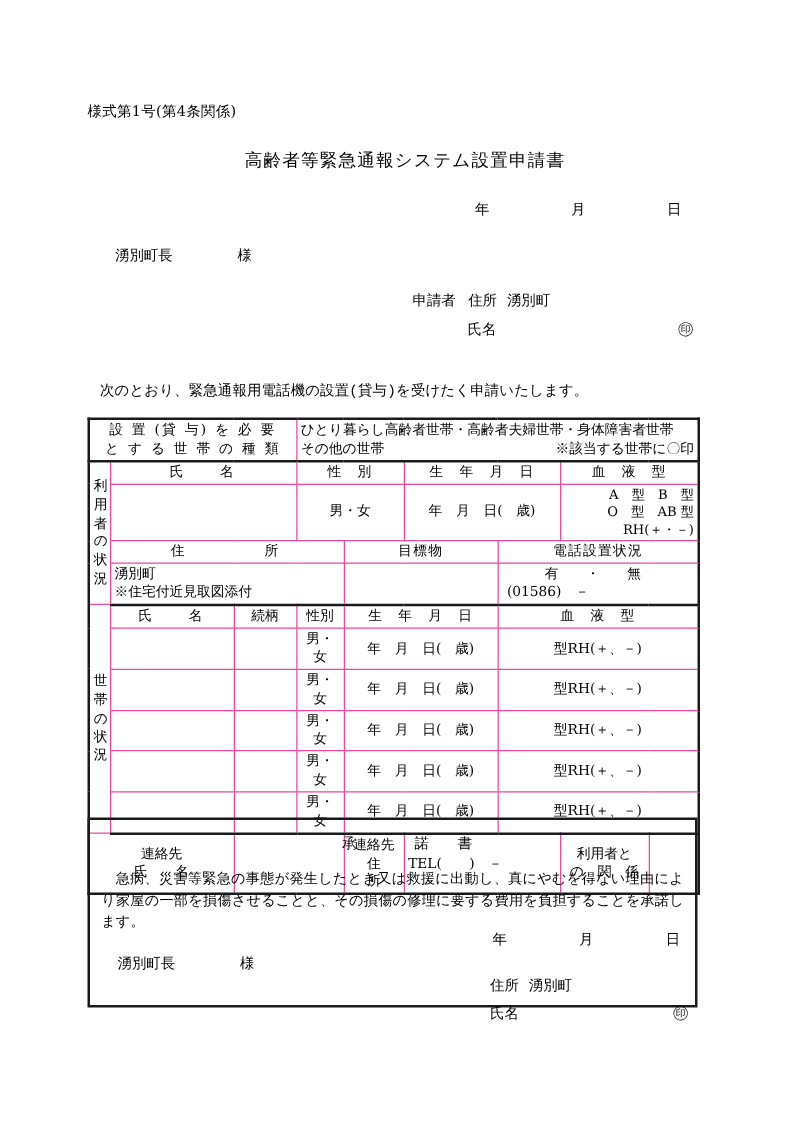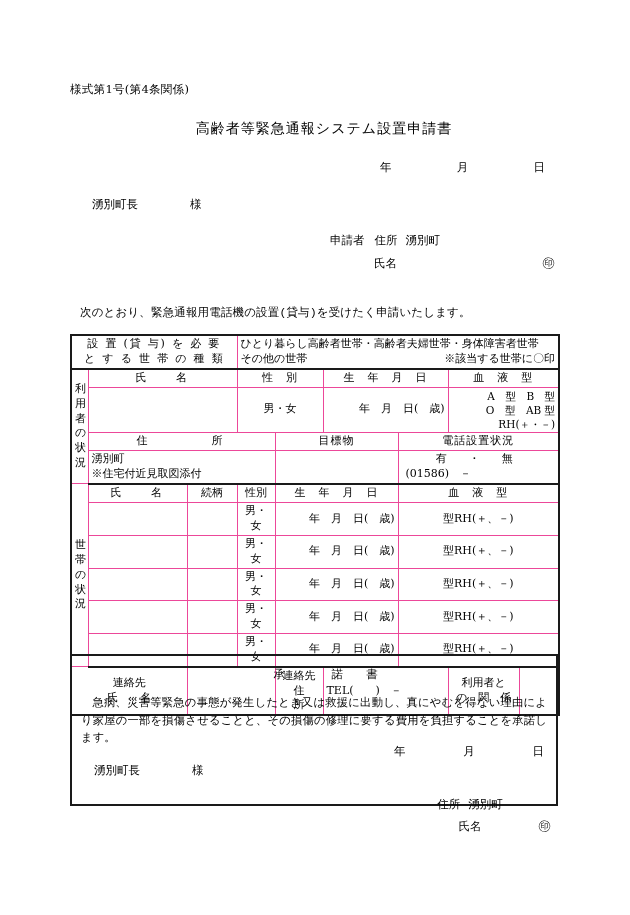--- a/index.html
+++ b/index.html
@@ -151,21 +151,21 @@
     justify-content: space-between;
   }
   .blood-user {
     line-height: 1.35;
     font-size: 10.5px;
     padding: 2px 0 2px 16px;
     text-align: right;
     margin-left: 29px;
   }
   .blood-user .bl { letter-spacing: 0px; }
-  .dob-user { text-align: right; letter-spacing: 0px; padding-right: 14px; }
+  .dob-user { text-align: center; letter-spacing: 0px; padding-right: 14px; }
   .addr-cell {
     line-height: 1.45;
     font-size: 11px;
     text-align: left;
     padding: 2px 4px;
   }
   .tel-cell {
     line-height: 1.45;
     font-size: 11px;
     padding: 2px 4px;
@@ -227,24 +227,23 @@
     position: absolute;
     left: 22px;
     top: 107px;
     font-size: 11.5px;
     white-space: nowrap;
   }
   .consent-addressee .sama { padding-left: 52px; }
   .consent-signer {
     position: absolute;
     left: 320px;
-    top: 141px;
+    top: 125px;
     width: 156px;
     font-size: 11.5px;
-    text-align: center;
   }
   .consent-signer .line1 { white-space: nowrap; }
   .consent-signer .line1 .a { padding-right: 8px; }
   .consent-signer .line2 {
     margin-top: 7px;
     position: relative;
     white-space: nowrap;
   }
   .consent-signer .line2 .seal2 {
     position: absolute;

